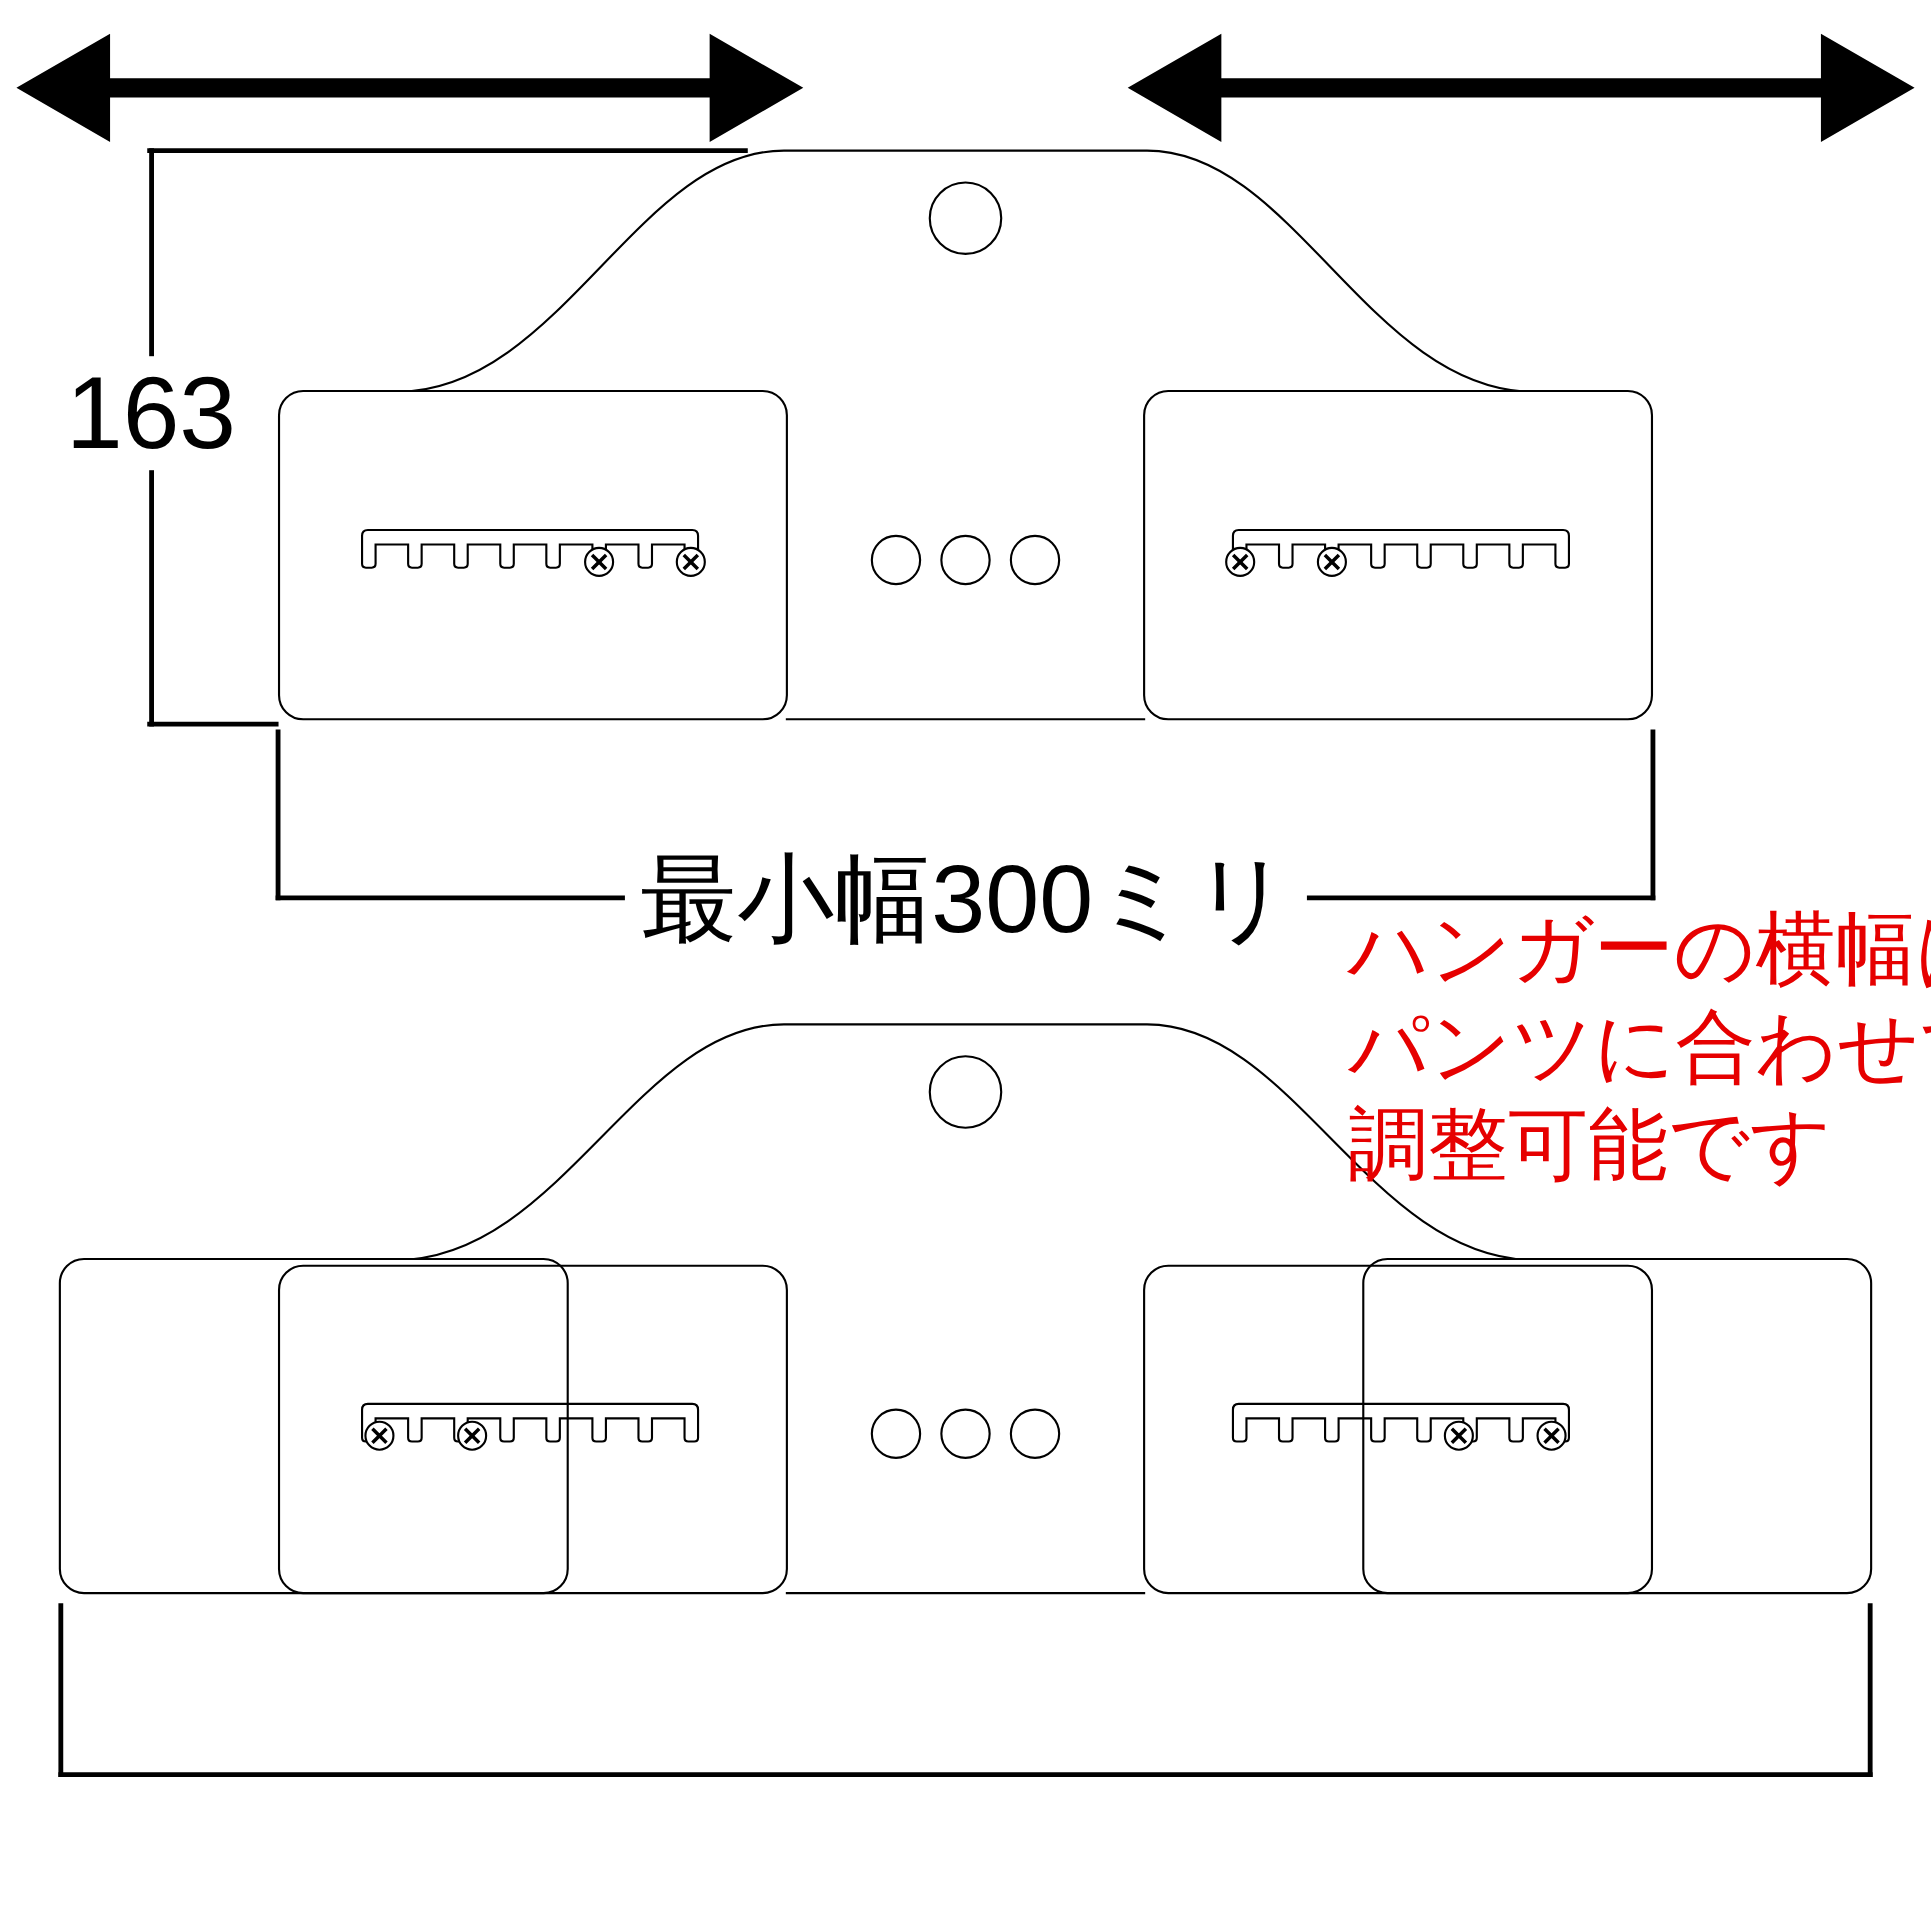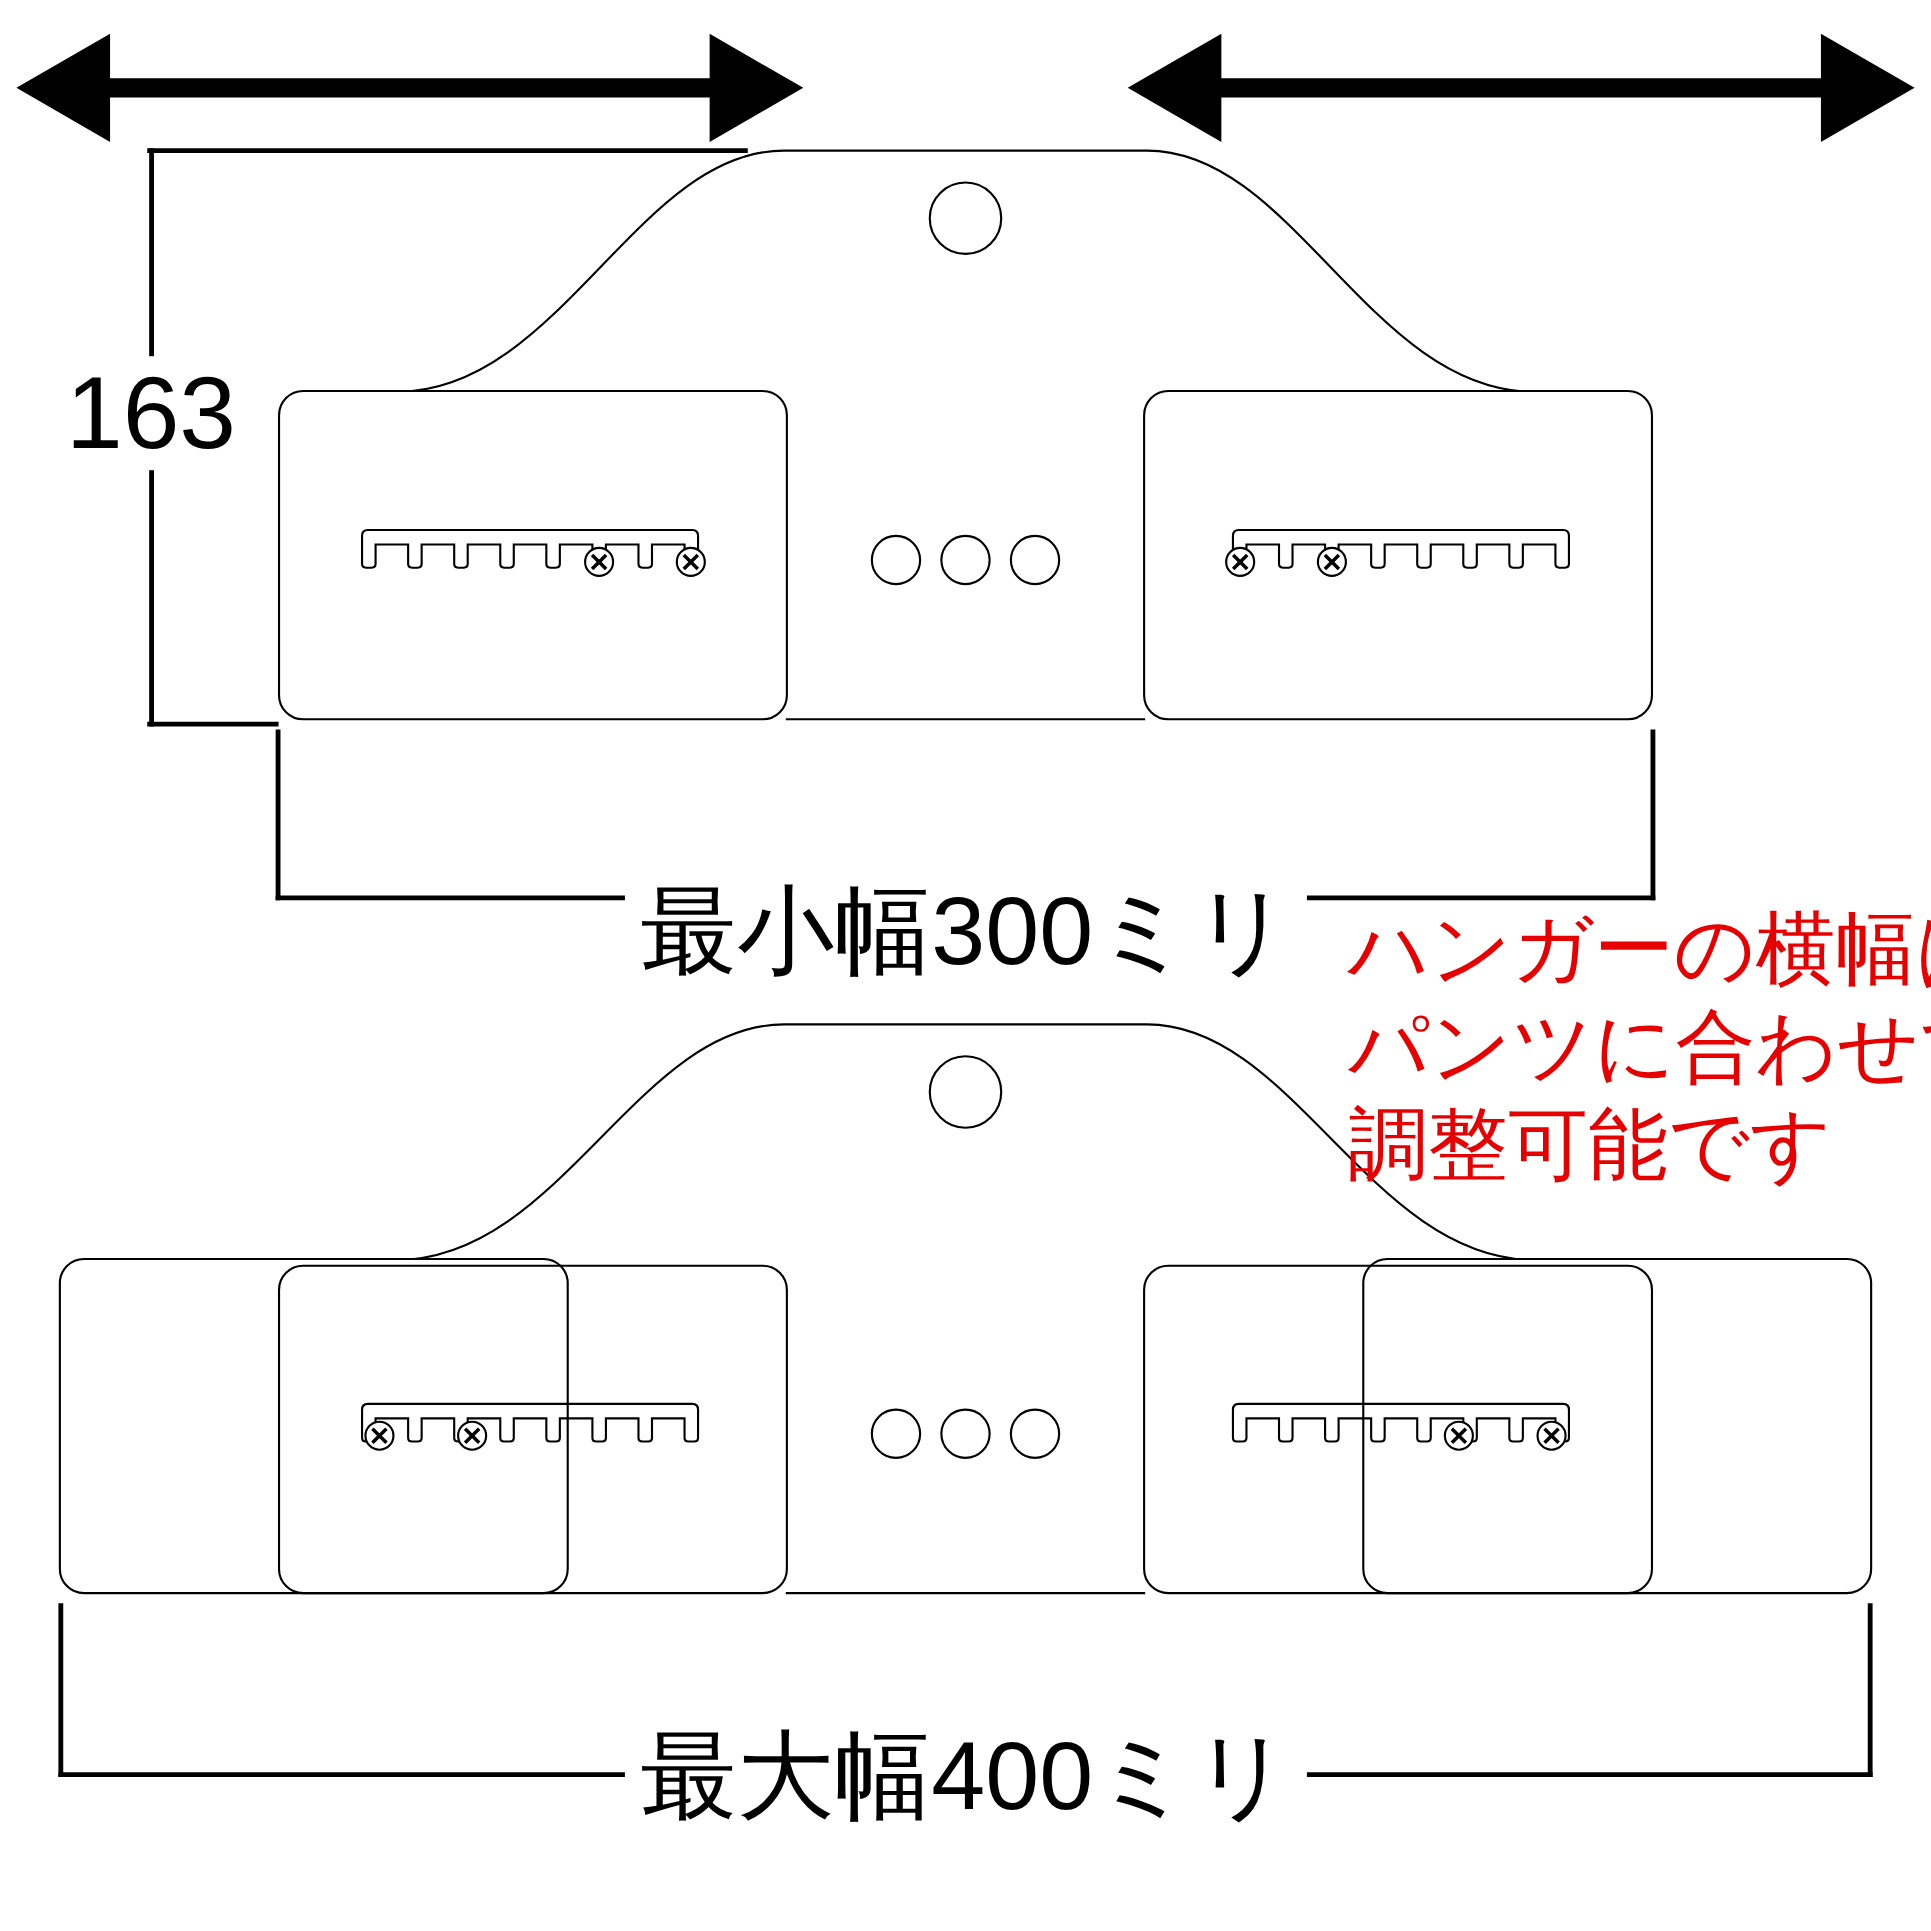--- a/index.html
+++ b/index.html
@@ -4,21 +4,21 @@
 <style>
   :root { --accent:#e60000; --ink:#000000; }
   html,body{margin:0;padding:0;background:#ffffff;}
   body{width:1931px;height:1931px;overflow:hidden;
        font-family:"Liberation Sans", sans-serif;}
   #stage{position:relative;width:1931px;height:1931px;background:#fff;}
   #art{position:absolute;left:0;top:0;width:1931px;height:1931px;}
   .lbl{position:absolute;color:var(--ink);background:#ffffff;white-space:nowrap;
        transform:translate(-50%,-50%);line-height:1;}
   #lbl-125{left:151px;top:413px;font-size:102px;padding:5.8px 9.7px;}
-  #lbl-min{left:966px;top:898px;font-size:97px;padding:3.9px 15.4px;margin-top:32px;}
+  #lbl-min{left:966px;top:898px;font-size:97px;padding:3.9px 15.4px;}
   #lbl-max{left:966px;top:1775px;font-size:97px;padding:3.9px 15.4px;}
   #note{position:absolute;left:1348px;top:900px;color:var(--accent);
         font-size:80px;line-height:98px;white-space:nowrap;}
 </style>
 </head>
 <body>
 
 <div id="stage">
   <svg id="art" viewBox="0 0 2000 2000" xmlns="http://www.w3.org/2000/svg">
       <polygon points="17,91 114,35 114,81 735,81 735,35 832,91 735,147 735,101 114,101 114,147" fill="#000000"></polygon>
@@ -83,21 +83,20 @@
         <line x1="63" y1="1838" x2="1937" y2="1838" stroke="#000000" stroke-width="5" stroke-linecap="square"></line>
         <line x1="63" y1="1663" x2="63" y2="1838" stroke="#000000" stroke-width="5" stroke-linecap="square"></line>
         <line x1="1937" y1="1663" x2="1937" y2="1838" stroke="#000000" stroke-width="5" stroke-linecap="square"></line>
       </g>
     </svg>
 
   <div class="lbl" id="lbl-125">163</div>
 
   <div class="lbl" id="lbl-min">最小幅300ミリ</div>
 
-  <div class="lbl" id="lbl-max">最大幅400ミリ</div>
 
   <div id="note">
     <div>ハンガーの横幅は</div>
     <div>パンツに合わせて</div>
     <div>調整可能です</div>
   </div>
 </div>
 
 
 </body></html>

